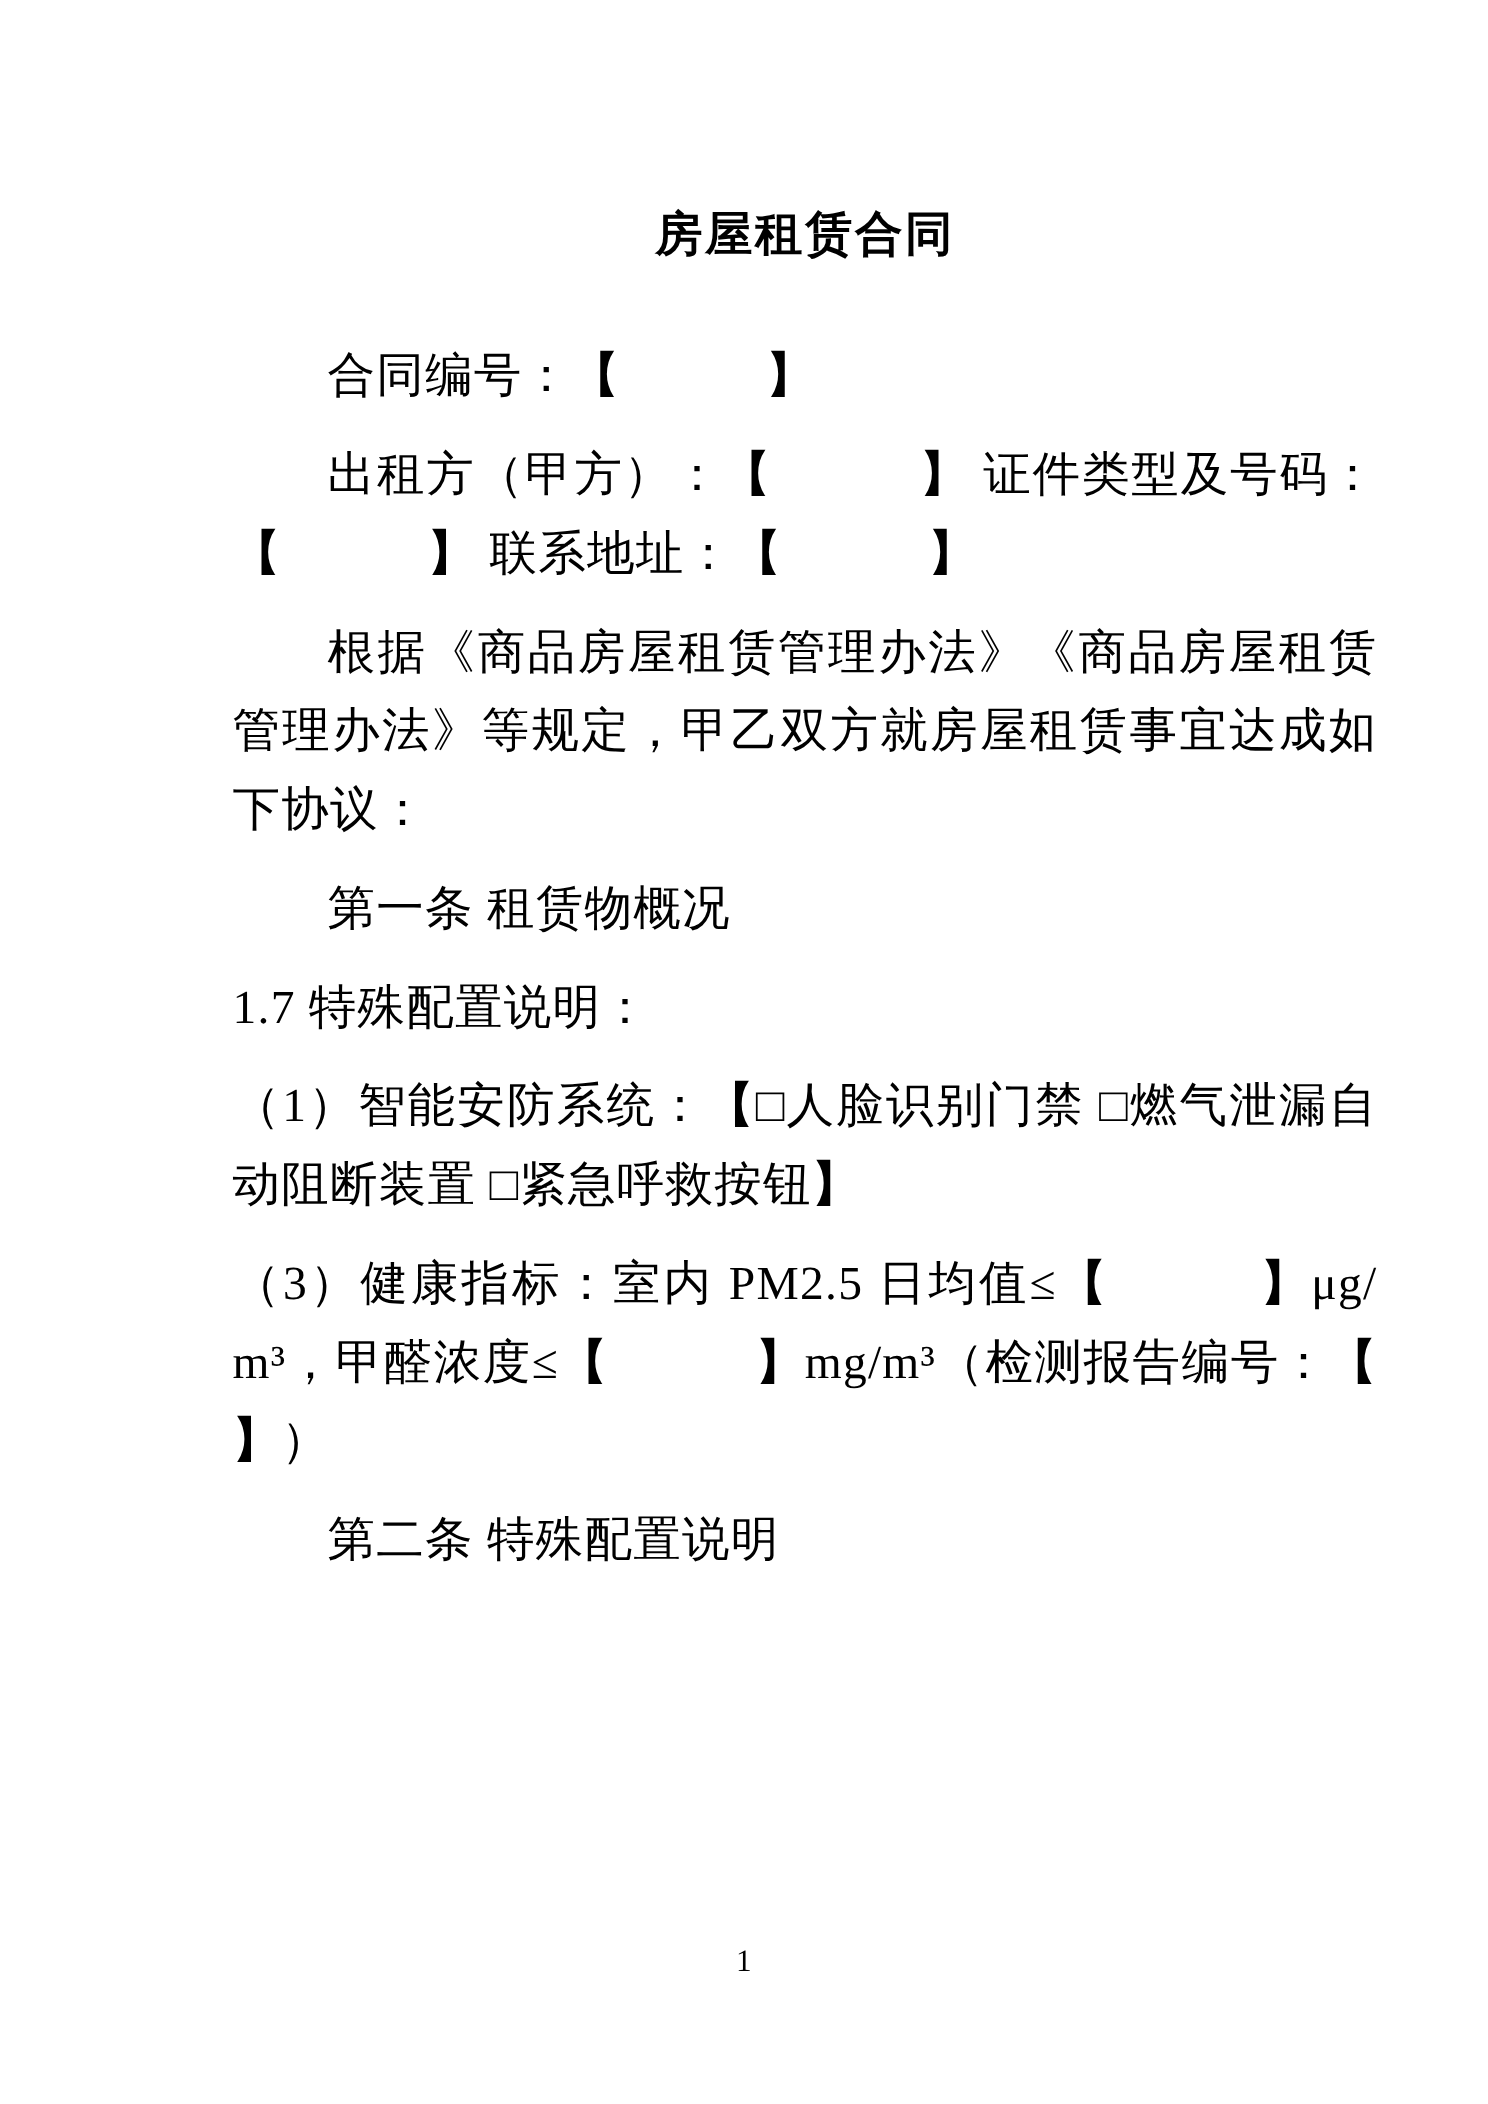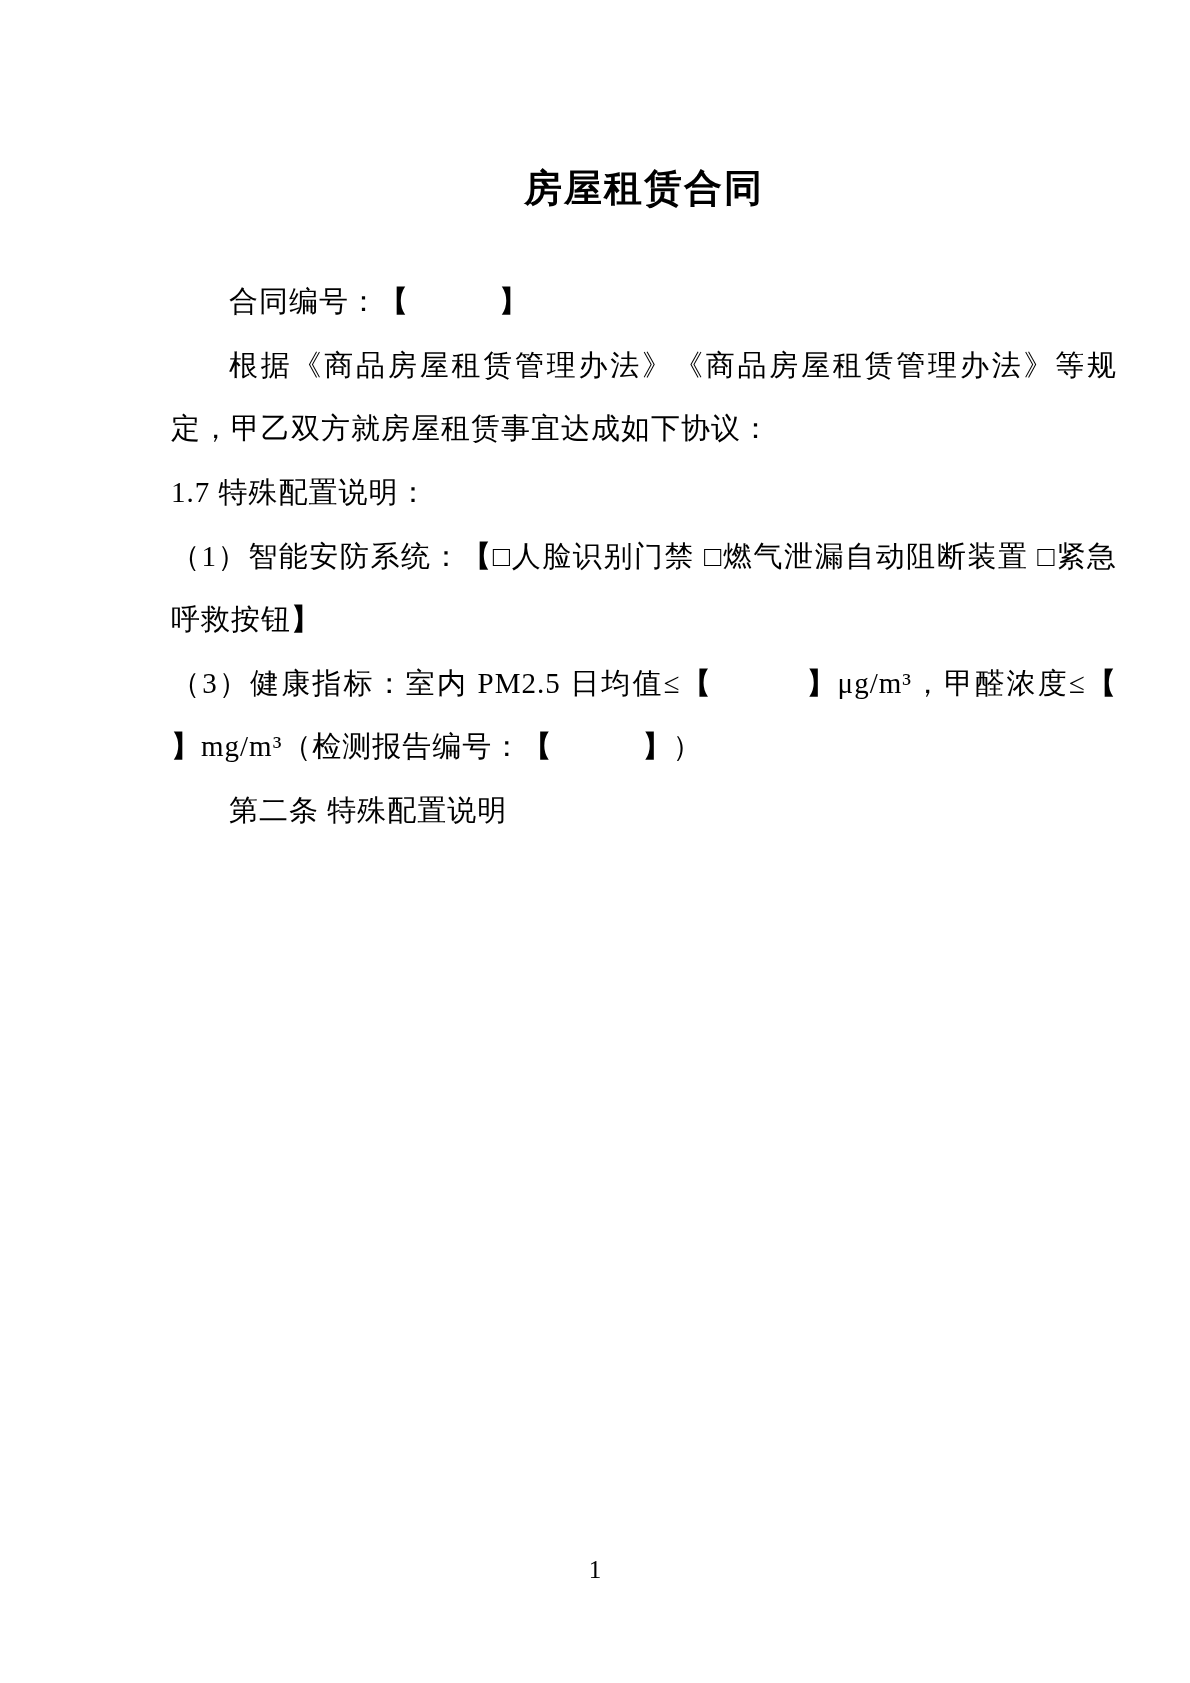--- a/index.html
+++ b/index.html
@@ -17,22 +17,22 @@
   }
   .doc-title {
     font-size: 38px;
     font-weight: bold;
     line-height: 80px;
     text-align: center;
     letter-spacing: 2px;
     margin: 0 0 42px 0;
   }
   .para {
-    margin: 1px;
-    font-size: 29px;
+    margin: 16px;
+    font-size: 38px;
     line-height: 63px;
     letter-spacing: 1px;
     text-align: justify;
     text-justify: inter-character;
     word-break: break-all;
   }
   .indent { text-indent: 2em; }
   .bk { font-weight: bold; }
   .page-footer {
     position: absolute;
@@ -46,21 +46,23 @@
   }
 </style>
 </head>
 <body>
 
 <div class="page">
 
   <h1 class="doc-title">房屋租赁合同</h1>
 
   <p class="para indent">合同编号：<span class="bk">【</span>　　　<span class="bk">】</span></p>
+  <p class="para indent">出租方（甲方）：<span class="bk">【</span>　　　<span class="bk">】</span> 证件类型及号码：<span class="bk">【</span>　　　<span class="bk">】</span> 联系地址：<span class="bk">【</span>　　　<span class="bk">】</span></p>
   <p class="para indent">根据《商品房屋租赁管理办法》《商品房屋租赁管理办法》等规定，甲乙双方就房屋租赁事宜达成如下协议：</p>
+  <p class="para indent">第一条 租赁物概况</p>
   <p class="para">1.7 特殊配置说明：</p>
   <p class="para">（1）智能安防系统：<span class="bk">【</span>□人脸识别门禁 □燃气泄漏自动阻断装置 □紧急呼救按钮<span class="bk">】</span></p>
   <p class="para">（3）健康指标：室内 PM2.5 日均值≤<span class="bk">【</span>　　　<span class="bk">】</span>μg/m³，甲醛浓度≤<span class="bk">【</span>　　　<span class="bk">】</span>mg/m³（检测报告编号：<span class="bk">【</span>　　　<span class="bk">】</span>）</p>
   <p class="para indent">第二条 特殊配置说明</p>
 
   <div class="page-footer">1</div>
 
 </div>
 
 </body></html>

